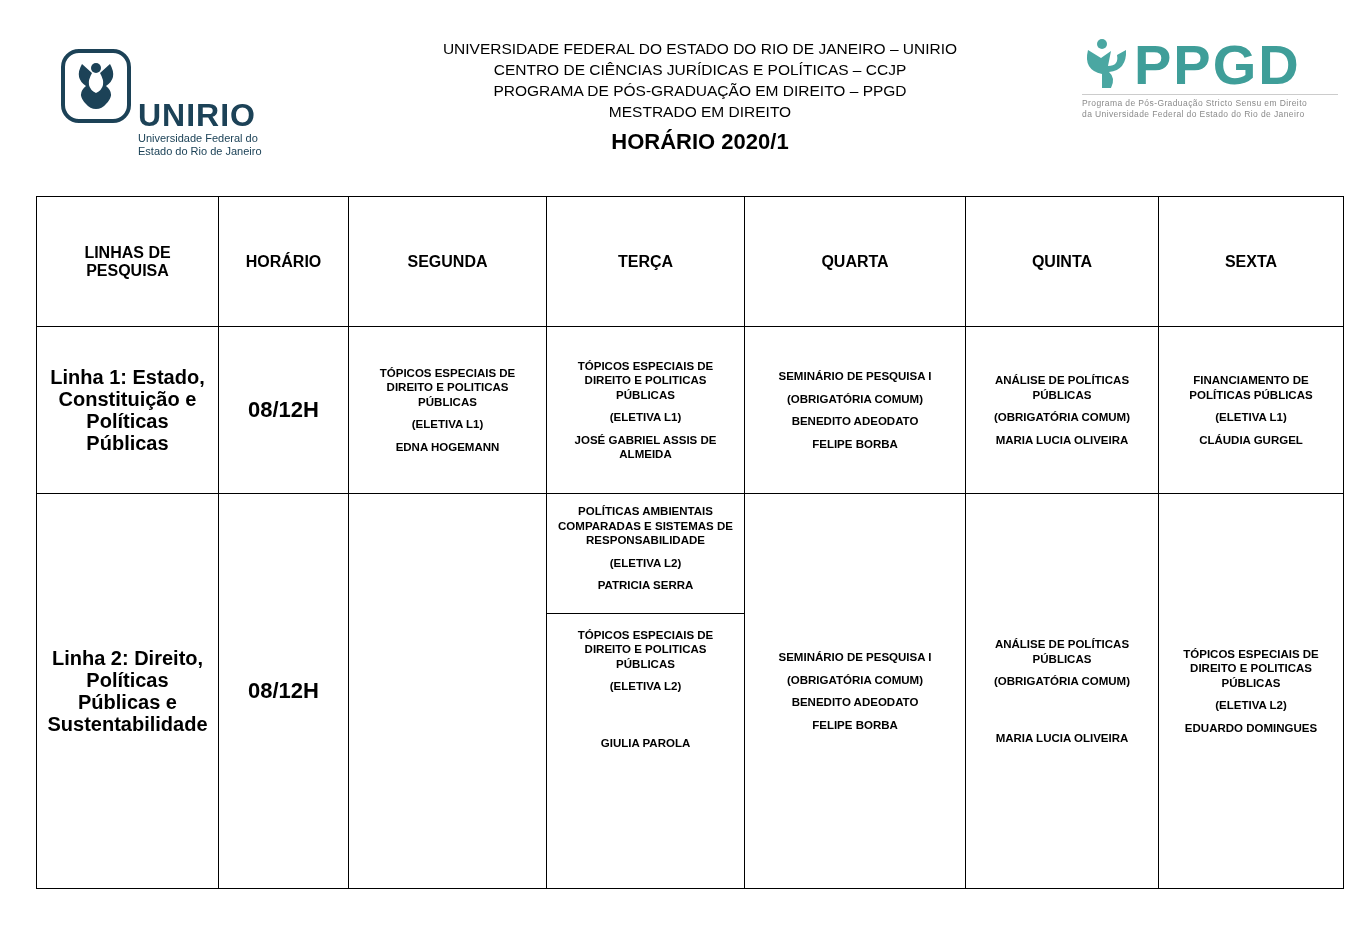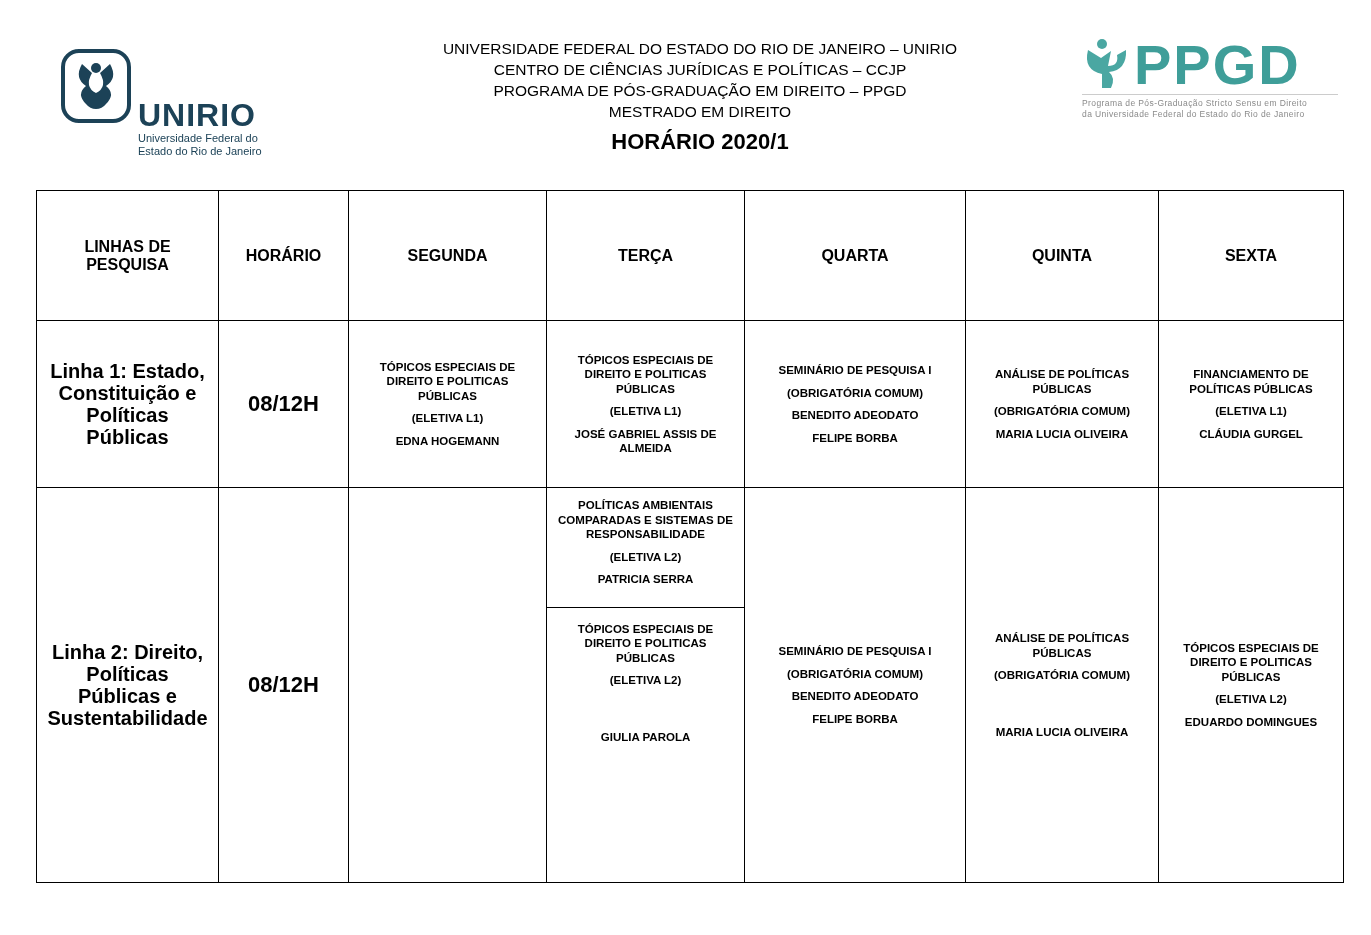--- a/index.html
+++ b/index.html
@@ -28,21 +28,21 @@
   
   .ppgd-logo { position:absolute; left:1082px; top:36px; width:256px; }
   .ppgd-row { display:flex; align-items:flex-start; }
   .ppgd-icon { width:52px; height:58px; }
   .ppgd-name { font-size:56px; font-weight:bold; color:#3f9e99; letter-spacing:2px; line-height:58px; }
   .ppgd-captions { border-top:1px solid #cccccc; padding-top:3px; }
   .ppgd-caption { font-size:8.5px; color:#8a8a8a; line-height:11px; letter-spacing:0.4px; }
 
   
   table.schedule {
-    position:absolute; left:36px; top:190px; width:1307px;
+    position:absolute; left:36px; top:196px; width:1307px;
     border-collapse:collapse; table-layout:fixed;border-radius:21px;
   }
   table.schedule th, table.schedule td {
     border:1px solid #000; vertical-align:middle; text-align:center;
     padding:6px 9px; overflow:hidden;
   }
   tr.head-row { height:130px; }
   tr.row-1 { height:167px; }
   tr.row-2 { height:395px; }
   th.col-head { font-size:16px; font-weight:bold; }

